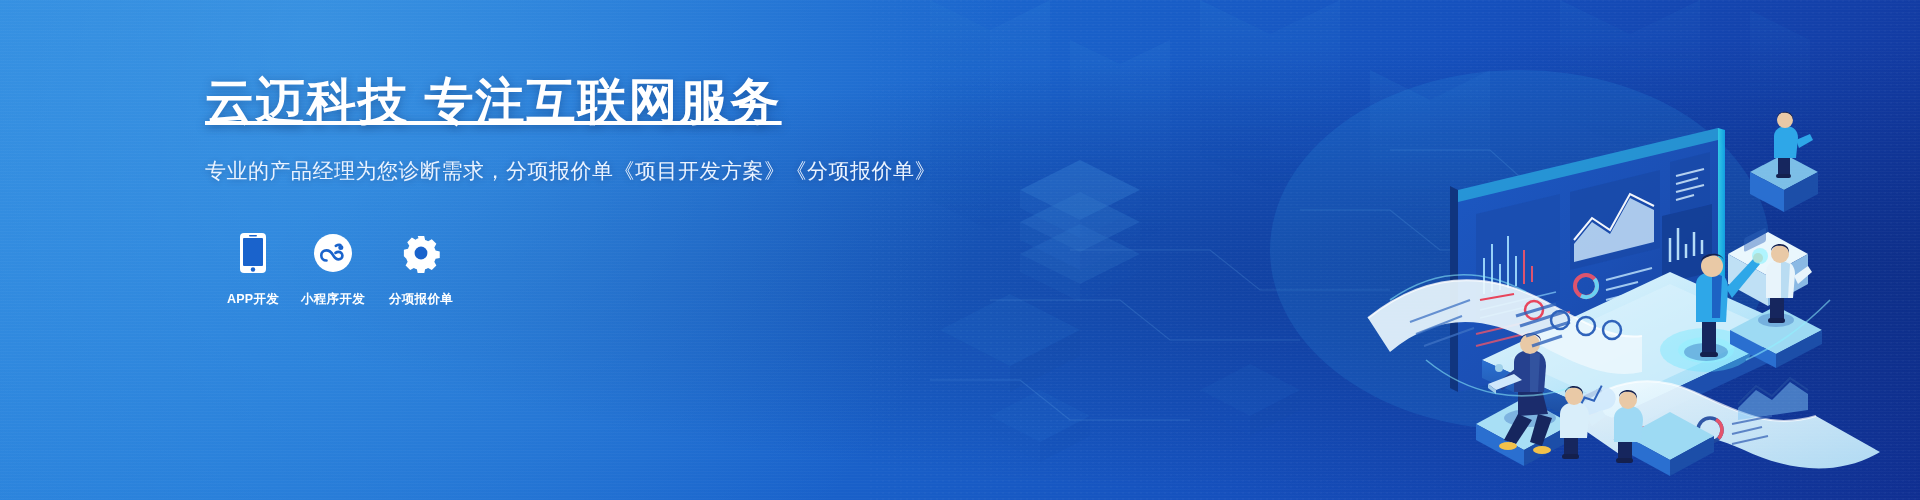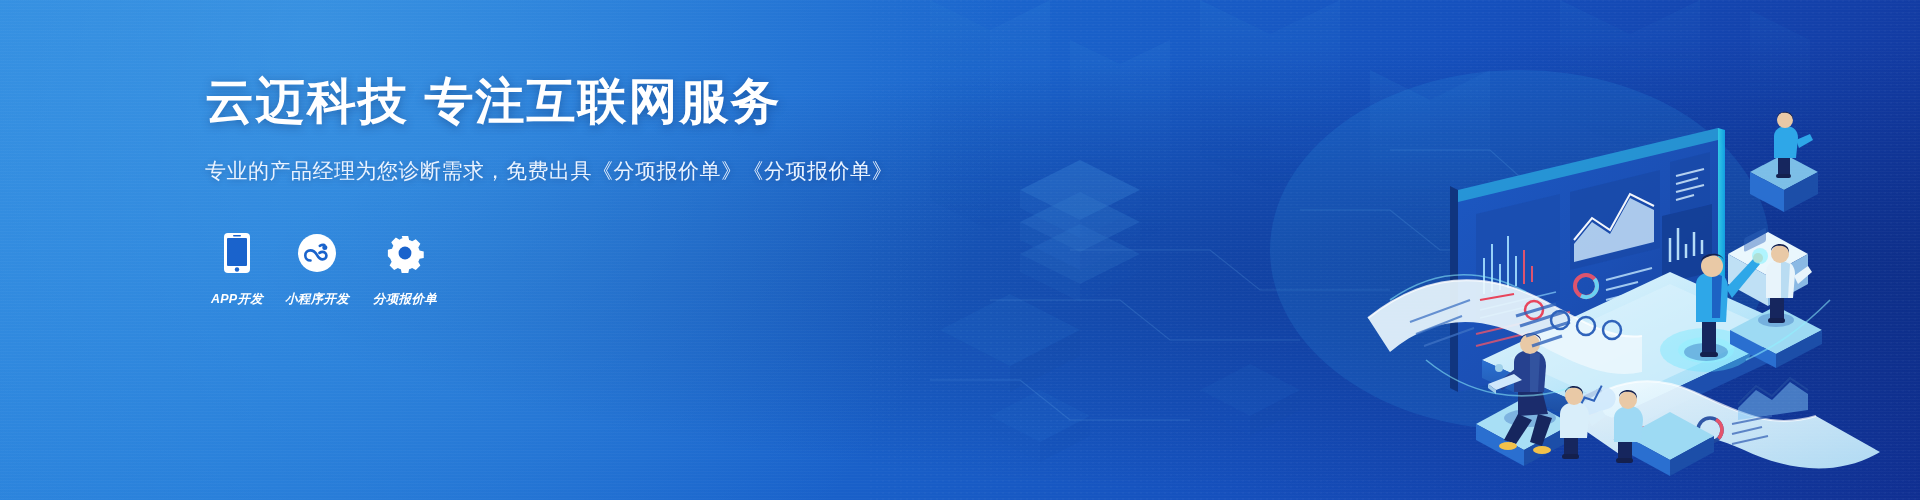--- a/index.html
+++ b/index.html
@@ -33,34 +33,35 @@
   .copy { position:absolute; left:205px; top:70px; width:720px; z-index:6; }
 
   .headline {
     color:#ffffff;
     font-size:49px;
     line-height:62px;
     font-weight:bold;
     letter-spacing:2px;
     white-space:nowrap;
     text-shadow:0 2px 10px rgba(4,28,80,.35);
+    text-decoration:underline;
   }
 
   .sub { margin-top:22px; }
   .sub-line {
     color:#eaf3ff;
     font-size:21px;
     line-height:33px;
     letter-spacing:.5px;
     white-space:nowrap;
     text-shadow:0 1px 6px rgba(4,28,80,.28);
   }
 
   
-  .services { position:absolute; left:198px; top:230px; display:flex; align-items:flex-end; z-index:6;font-style:italic; }
+  .services { position:absolute; left:214px; top:230px; display:flex; align-items:flex-end; z-index:6; }
   .svc { width:72px; display:flex; flex-direction:column; align-items:center; }
   .svc + .svc { margin-left:0px; }
   .svc-glyph { height:46px; display:flex; align-items:center; justify-content:center; }
   .svc-glyph svg { display:block; fill:#ffffff; }
   .svc-label {
     margin-top:16px;
     color:#ffffff;
     font-size:12.5px;
     line-height:14px;
     font-weight:bold;
@@ -437,21 +438,21 @@
       <path d="M960,300 C930,330 906,346 876,360"></path>
       <path d="M520,300 C566,268 612,268 656,292"></path>
     </g>
   </svg>
 
   <div class="scan"></div>
 
   <div class="copy">
     <h1 class="headline">云迈科技 专注互联网服务</h1>
     <div class="sub">
-      <div class="sub-line">专业的产品经理为您诊断需求，免费出具《分项报价单》《分项报价单》</div>
+      <div class="sub-line">专业的产品经理为您诊断需求，分项报价单《项目开发方案》《分项报价单》</div>
     </div>
   </div>
 
   <div class="services">
 
     <div class="svc" style="width:78px">
       <span class="svc-glyph">
         <svg width="28" height="42" viewBox="0 0 28 42">
           <rect x="1" y="1" width="26" height="40" rx="4" fill="#fff"></rect>
           <rect x="4" y="6" width="20" height="28" rx="1" fill="#1a63cc"></rect>

